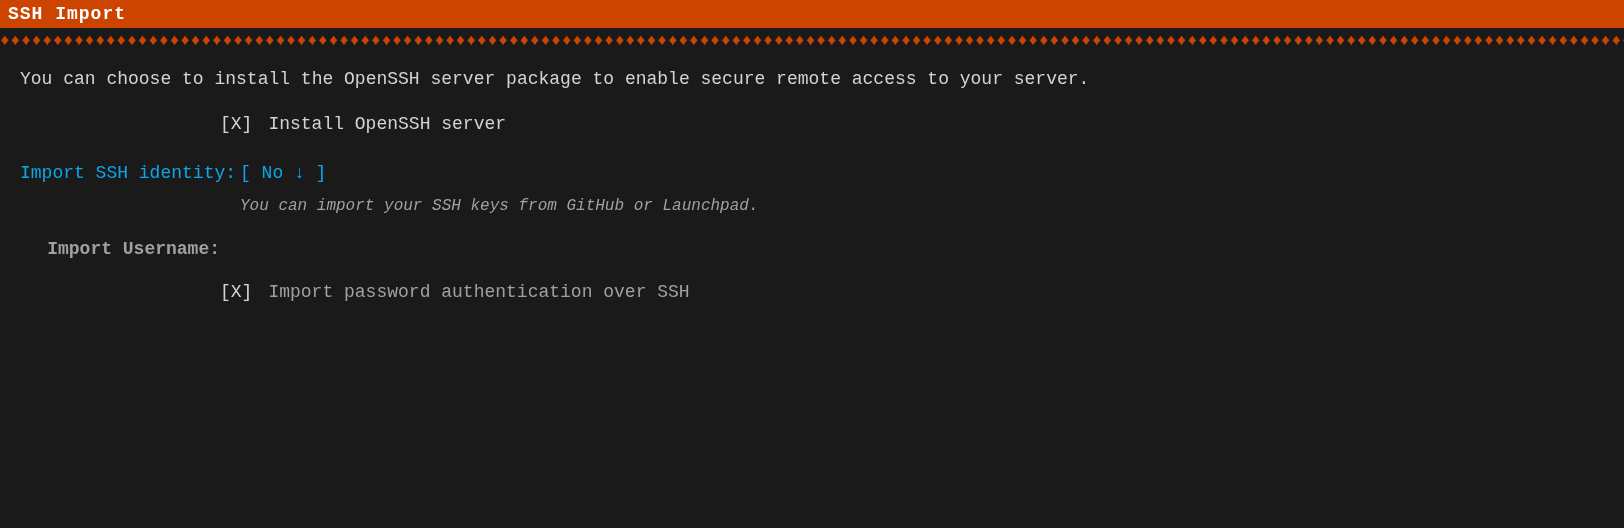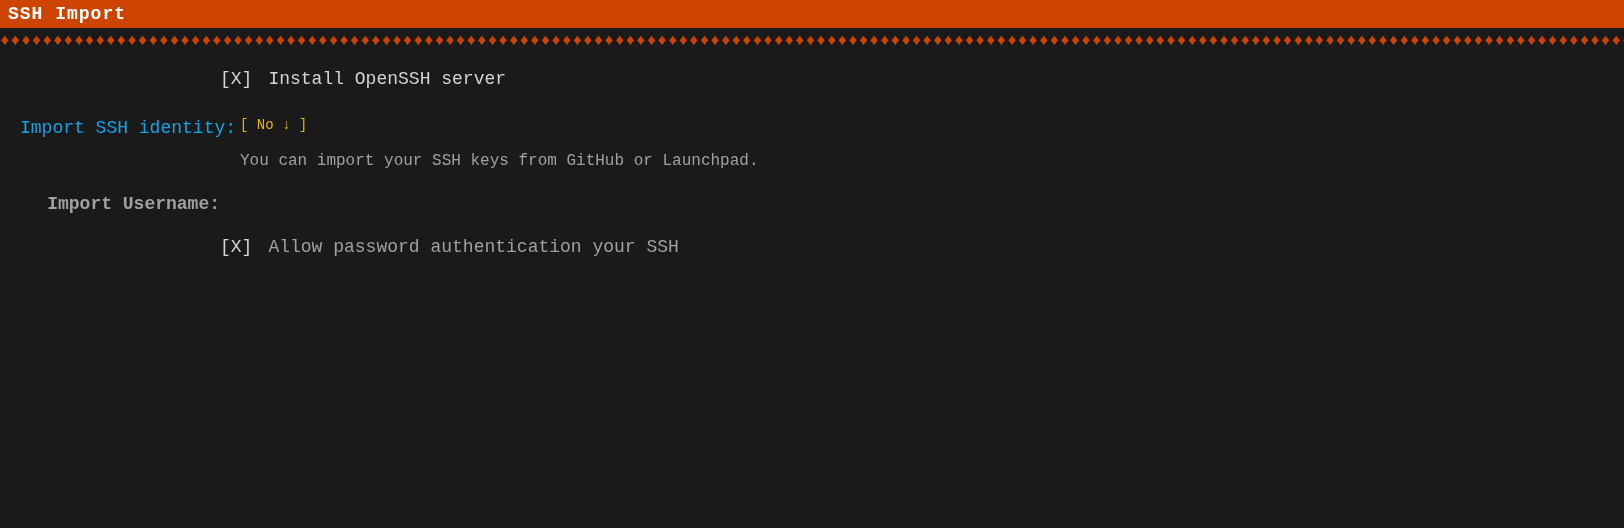--- a/index.html
+++ b/index.html
@@ -82,30 +82,31 @@
       margin-bottom: 4px;
     }
 
     .import-identity-label {
       color: #0ea5e9;
       font-size: 18px;
       min-width: 220px;
     }
 
     .dropdown {
-      color: #eab308;
-      font-size: 14px;
+      color: #0ea5e9;
+      font-size: 18px;
       margin-right: 16px;
     }
 
     .import-hint {
       margin-left: 220px;
       color: #a0a0a0;
       font-size: 16px;
       margin-top: 2px;
+      font-style: italic;
     }
 
     .import-username-row {
       display: flex;
       align-items: center;
       margin-top: 14px;
       margin-bottom: 14px;
       font-weight: bold;
     }
 
@@ -136,36 +137,37 @@
 <div class="title-bar">
   <span>SSH Import</span>
 </div>
 
 <div class="diamond-bar">
   <span>♦♦♦♦♦♦♦♦♦♦♦♦♦♦♦♦♦♦♦♦♦♦♦♦♦♦♦♦♦♦♦♦♦♦♦♦♦♦♦♦♦♦♦♦♦♦♦♦♦♦♦♦♦♦♦♦♦♦♦♦♦♦♦♦♦♦♦♦♦♦♦♦♦♦♦♦♦♦♦♦♦♦♦♦♦♦♦♦♦♦♦♦♦♦♦♦♦♦♦♦♦♦♦♦♦♦♦♦♦♦♦♦♦♦♦♦♦♦♦♦♦♦♦♦♦♦♦♦♦♦♦♦♦♦♦♦♦♦♦♦♦♦♦♦♦♦♦♦♦♦♦♦♦♦♦♦♦♦♦♦♦♦♦♦♦♦♦♦♦♦♦♦♦♦♦♦♦♦♦♦♦♦♦♦♦♦♦♦♦♦♦♦♦♦♦♦♦♦♦♦♦♦♦♦♦♦♦♦♦♦♦♦♦♦♦♦♦♦♦♦♦♦♦♦♦♦♦♦♦♦♦♦♦♦♦♦♦♦♦♦♦♦♦♦♦♦♦♦♦♦♦♦♦♦♦♦♦♦♦♦♦♦♦♦♦♦♦♦♦♦♦♦♦♦♦♦♦♦♦♦</span>
 </div>
 
 <div class="main-content">
 
+  <div class="description-text">You can choose to install the OpenSSH server package to enable secure remote access to your server.</div>
 
   <div class="checkbox-row">
     <span class="checkbox-indicator">[X]</span>
     <span class="checkbox-label">Install OpenSSH server</span>
   </div>
 
   <div class="import-section">
     <div class="import-identity-row">
       <span class="import-identity-label">Import SSH identity:</span>
       <span class="dropdown">[ No            ↓ ]</span>
     </div>
     <div class="import-hint">You can import your SSH keys from GitHub or Launchpad.</div>
   </div>
 
   <div class="import-username-row">
     <span class="import-username-label">Import Username:</span>
   </div>
 
   <div class="allow-password-row">
     <span class="checkbox-indicator">[X]</span>
-    <span class="allow-password-label">Allow password authentication your SSH</span>
+    <span class="allow-password-label">Import password authentication over SSH</span>
   </div>
 
 </div>
 
 </body></html>

